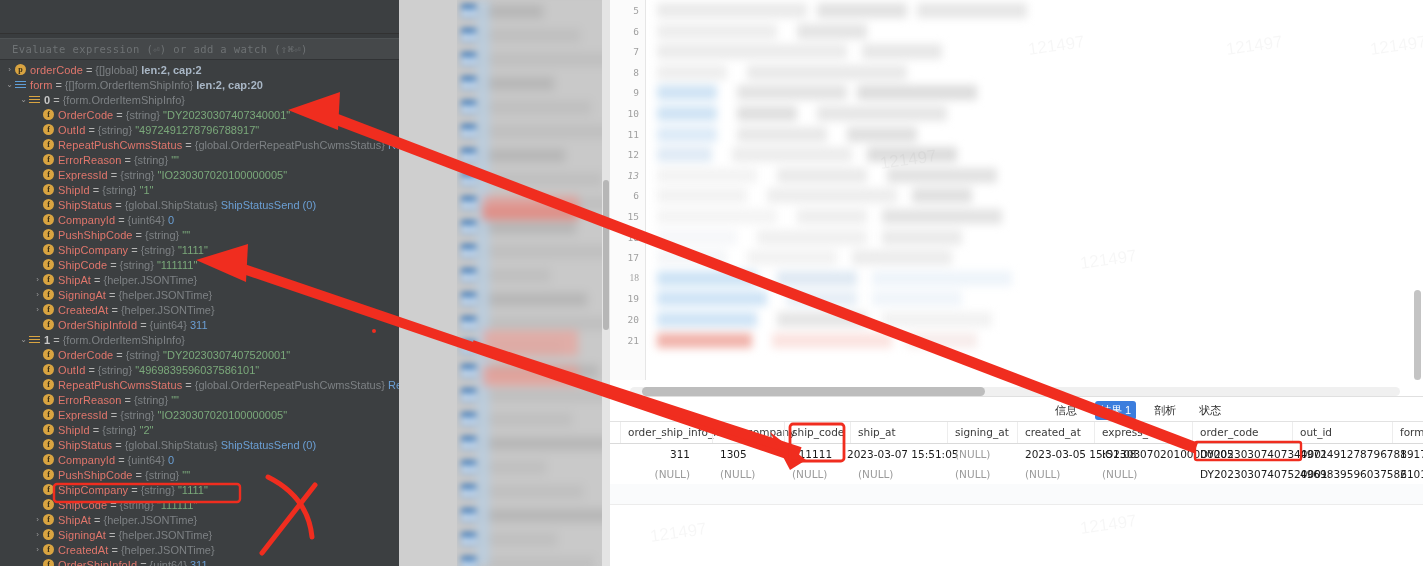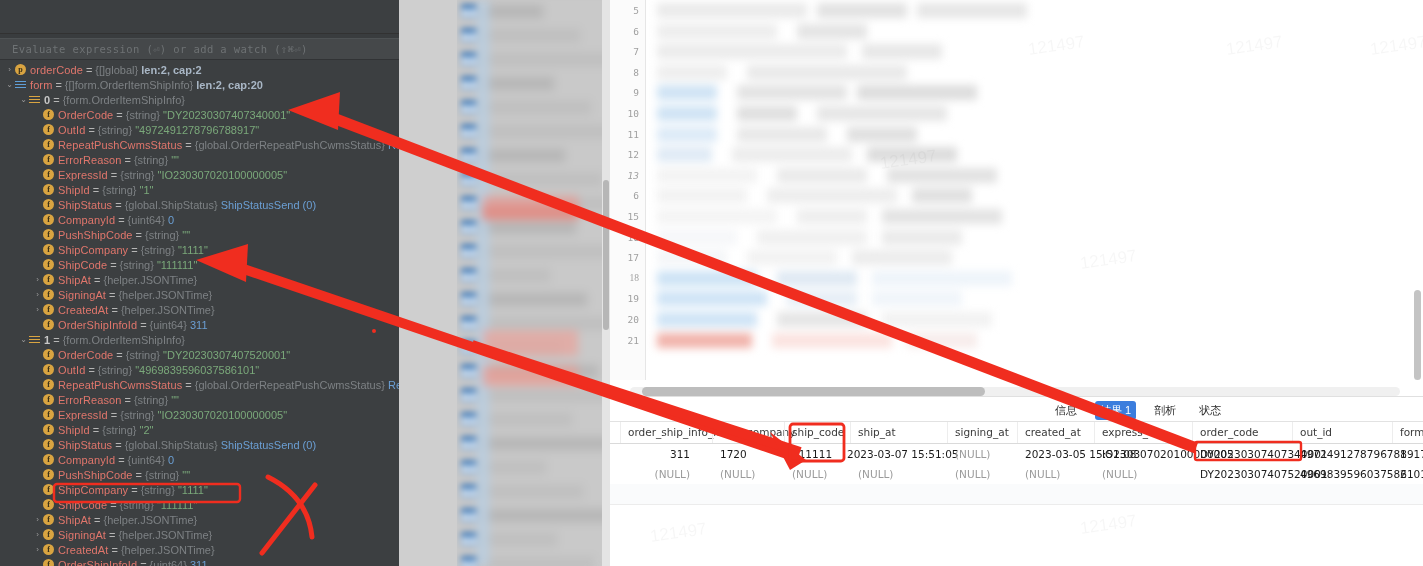--- a/index.html
+++ b/index.html
@@ -643,21 +643,21 @@
           <div class="vsep" style="left: 484px;"></div>
           <div class="gh" style="left: 590px;">order_code</div>
           <div class="vsep" style="left: 582px;"></div>
           <div class="gh" style="left: 690px;">out_id</div>
           <div class="vsep" style="left: 682px;"></div>
           <div class="gh" style="left: 790px;">form</div>
           <div class="vsep" style="left: 782px;"></div>
         </div>
       <div class="grow r0" id="grid-row-0">
           <div class="gc ralign" style="left: auto; right: 733px;">311</div>
-          <div class="gc" style="left: 110px;">1720</div>
+          <div class="gc" style="left: 110px;">1305</div>
           <div class="gc" style="left: 182px;">111111</div>
           <div class="gc" style="left: 237px;">2023-03-07 15:51:05</div>
           <div class="gc null" style="left: 345px;">(NULL)</div>
           <div class="gc" style="left: 415px;">2023-03-05 15:51:08</div>
           <div class="gc" style="left: 492px;">IO230307020100000005</div>
           <div class="gc" style="left: 590px;">DY20230307407340001</div>
           <div class="gc" style="left: 690px;">4972491278796788917</div>
           <div class="gc" style="left: 790px;">1</div>
         </div>
       <div class="grow r1" id="grid-row-1">

